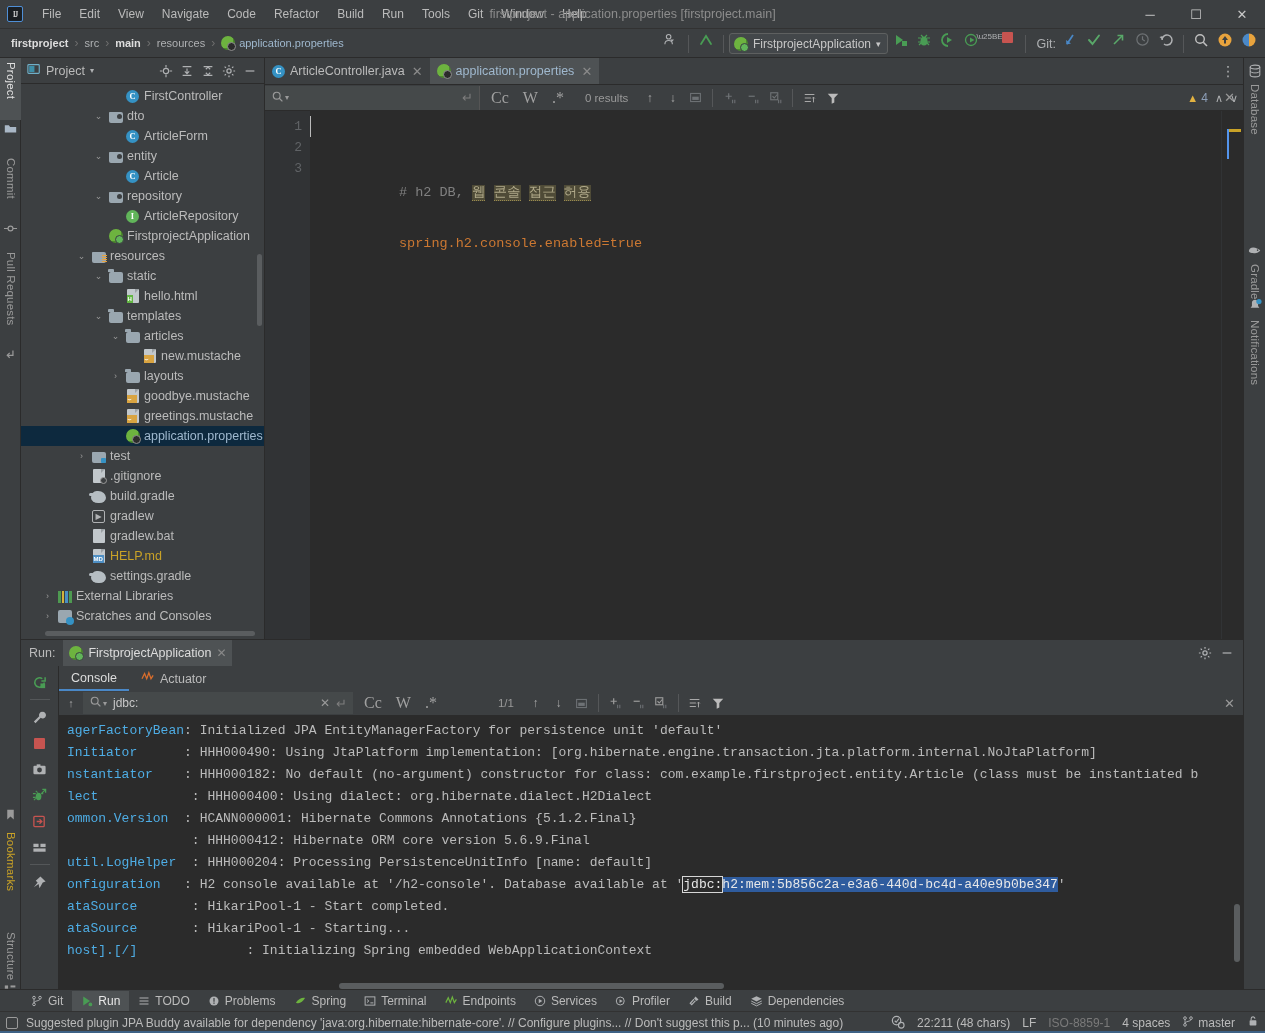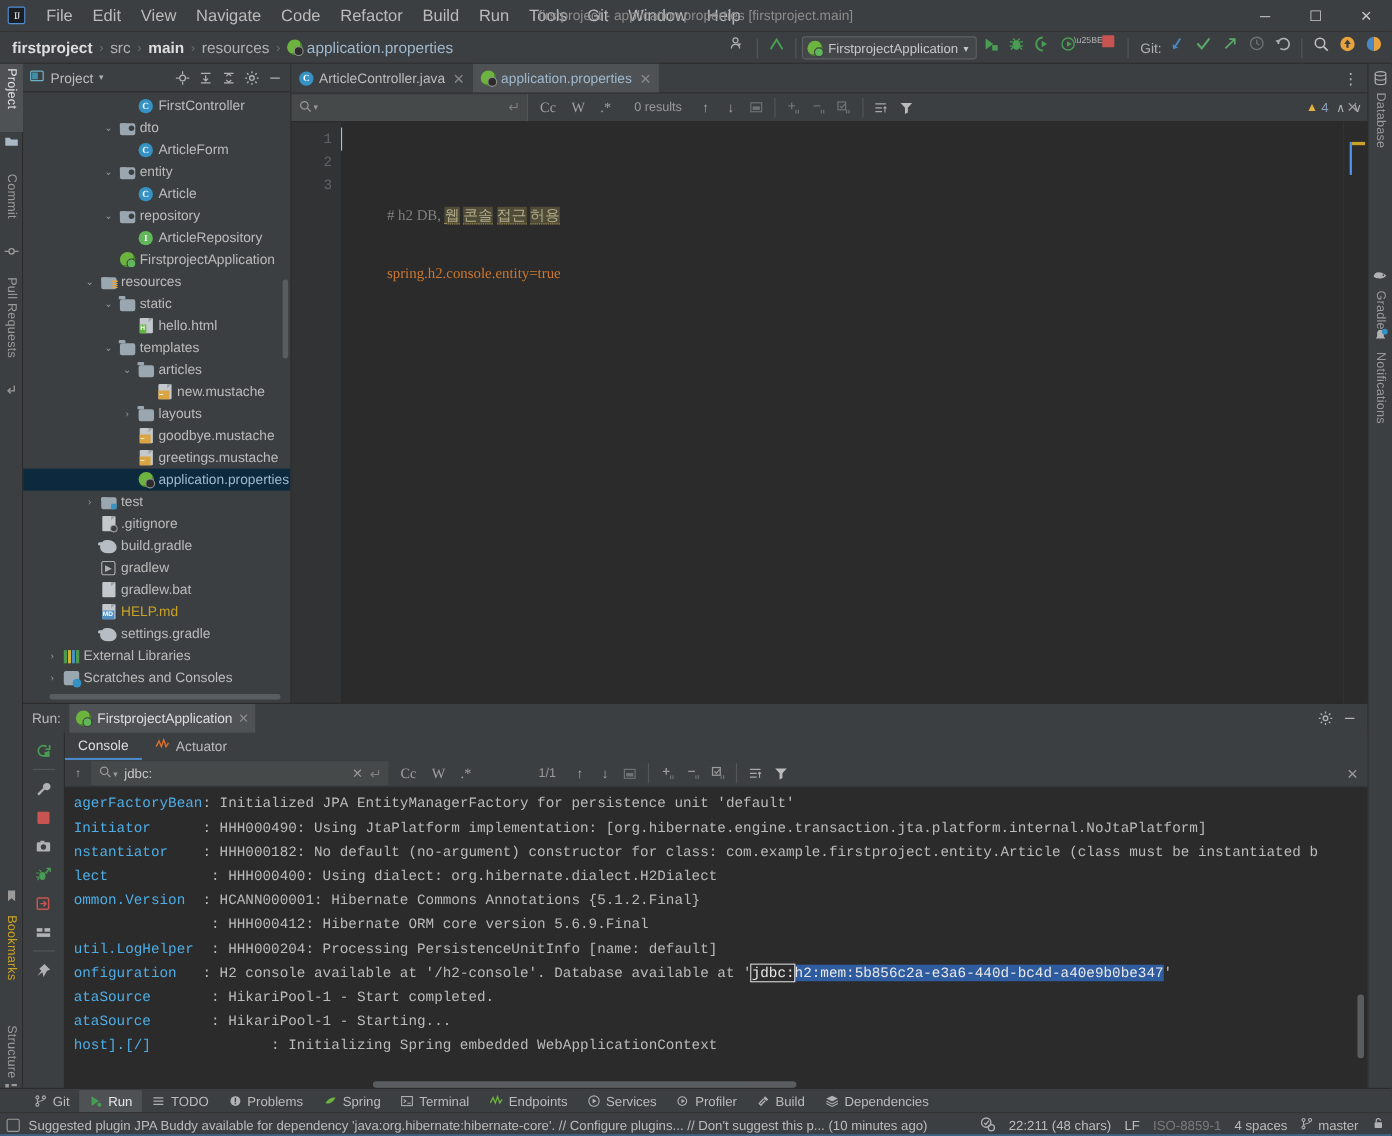--- a/index.html
+++ b/index.html
@@ -20,21 +20,21 @@
     border-bottom: 1px solid #323232;
   }
   .ij-logo {
     width: 16px; height: 16px; margin-left: 7px; margin-right: 10px;
     background: #1B1F23; border: 1px solid #4F8FD6; border-radius: 2px;
     color: #F5F5F5; font-size: 9px; line-height: 14px; text-align: center;
     font-family: "Liberation Serif", serif; letter-spacing: -1px;
   }
   .menubar { display: flex; align-items: center; gap: 0px; }
   .menu-item {
-    padding: 4px 9px; color: #BBBBBB; font-size: 15px;
+    padding: 4px 9px; color: #BBBBBB; font-size: 12px;
     white-space: nowrap; cursor: default;
   }
   .win-title {
     position: absolute; left: 0; right: 0; text-align: center;
     color: #8C8C8C; font-size: 12.5px; pointer-events: none;
   }
   .win-btns {
     position: absolute; right: 0; top: 0; height: 29px;
     display: flex; align-items: center;
   }
@@ -45,21 +45,21 @@
 
   
   .navbar {
     position: absolute; top: 29px; left: 0; width: 1265px; height: 29px;
     background: #3C3F41; display: flex; align-items: center;
     border-bottom: 1px solid #2B2B2B;
   }
   .crumbs { display: flex; align-items: center; padding-left: 6px; gap: 0; }
   .crumb {
     display: flex; align-items: center; gap: 4px;
-    padding: 2px 5px; font-size: 14px; color: #A9B7C6; white-space: nowrap;
+    padding: 2px 5px; font-size: 11px; color: #A9B7C6; white-space: nowrap;
   }
   .crumb.bold { color: #DDDDDD; font-weight: bold; }
   .crumb.plain { color: #AFB1B3; }
   .crumb-sep { color: #6E6E6E; font-size: 12px; padding: 0 1px; }
   .crumb.file { color: #9FB8CE; }
 
   .tb-right {
     position: absolute; right: 0; top: 0; height: 29px;
     display: flex; align-items: center; gap: 0px; padding-right: 4px;
   }
@@ -214,41 +214,41 @@
     height: 26px; background: #3C3F41; display: flex; align-items: center;
     border-bottom: 1px solid #2B2B2B; position: relative;
   }
   .find-input {
     display: flex; align-items: center; gap: 5px; height: 24px;
     background: #45494A; flex: 0 0 215px; padding: 0 6px; color: #8D8D8D;
     font-size: 12px; border-right: 1px solid #555;
   }
   .find-opts { display: flex; align-items: center; gap: 0px; padding: 0 4px; }
   .fopt {
-    padding: 2px 7px; color: #A0A0A0; font-size: 13px;
+    padding: 2px 7px; color: #A0A0A0; font-size: 16px;
     font-family: "Liberation Serif", serif;
   }
   .results { color: #9A9A9A; font-size: 11.5px; padding: 0 10px; }
   .fbtn {
     width: 23px; height: 22px; display: flex; align-items: center;
     justify-content: center; color: #A8A8A8; font-size: 12px;
   }
   .fbtn.dim { color: #6E7275; }
   .find-close { position: absolute; right: 8px; color: #9A9A9A; font-size: 13px; }
 
   .code-wrap { flex: 1; display: flex; position: relative; background: #2B2B2B; }
   .gutter {
     width: 45px; background: #313335; color: #606366;
     font-family: "Liberation Mono", monospace; font-size: 13px;
     text-align: right; padding: 5px 8px 0 0; user-select: none;
   }
   .gutter div { height: 21px; line-height: 21px; }
   .code {
     flex: 1; padding: 5px 0 0 8px;
-    font-family: Liberation Serif, serif; font-size: 13.5px;
+    font-family: Liberation Mono, monospace; font-size: 13.5px;
     white-space: pre; position: relative;
   }
   .code div { height: 21px; line-height: 21px; }
   .cmt { color: #808080; }
   .typo { background: #4F4B37; border-bottom: 1px dotted #9A8B4F; color: #B0A98A; }
   .prop-val { color: #CC7832; }
   .code-caret {
     position: absolute; left: 0px; top: 5px; width: 1px; height: 21px;
     background: #BBBBBB;
   }
@@ -924,21 +924,21 @@
         <div>1</div>
         <div>2</div>
         <div>3</div>
       </div>
       <div class="code">
         <div class="code-caret"></div>
         <div>
           <span class="cmt"># h2 DB, </span><span class="typo">웹</span><span class="cmt"> </span><span class="typo">콘솔</span><span class="cmt"> </span><span class="typo">접근</span><span class="cmt"> </span><span class="typo">허용</span>
         </div>
         <div>
-          <span class="prop-val">spring.h2.console.entity</span><span class="prop-val">=</span><span class="prop-val">true</span>
+          <span class="prop-val">spring.h2.console.enabled</span><span class="prop-val">=</span><span class="prop-val">true</span>
         </div>
         <div></div>
       </div>
       <div class="insp-strip">
         <div class="insp-head">
           <span class="warn-tri">▲</span>
           <span style="color:#8C9EB8;">4</span>
           <span style="color:#AFB1B3;font-size:11px;padding-left:4px;">∧</span>
           <span style="color:#AFB1B3;font-size:11px;padding-left:4px;">∨</span>
         </div>

